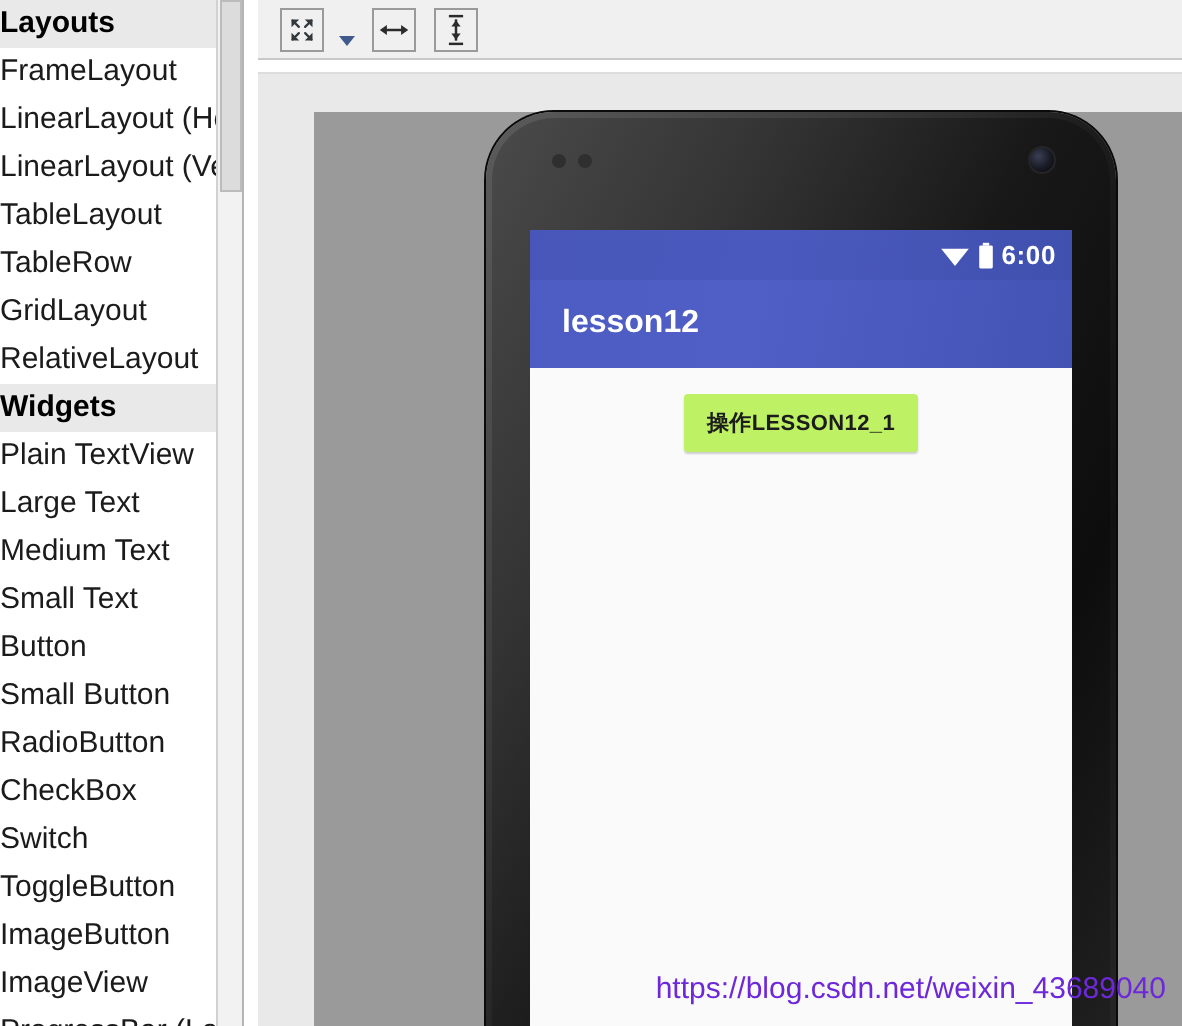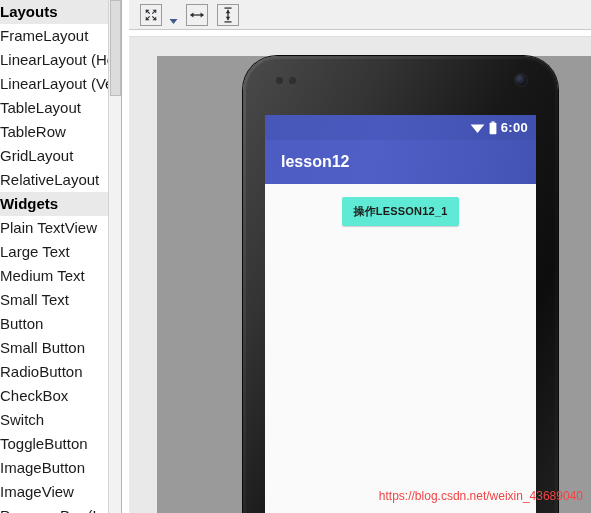--- a/index.html
+++ b/index.html
@@ -189,36 +189,36 @@
   }
   #content-area {
     position: relative;
     background: #fafafa;
     height: 380px;
     padding-top: 13px;
     text-align: center;
   }
   #lesson-button {
     display: inline-block;
-    background: #5eead4;
+    background: #bef264;
     color: #1c1c1c;
     font-size: 11px;
     font-weight: bold;
     padding: 7px 11px 7px 11px;
     border-radius: 2px;
     letter-spacing: 0.2px;
     box-shadow: 0 1px 1px rgba(0,0,0,0.18);
   }
 
   
   #watermark {
     position: absolute;
     right: 8px; bottom: 10px;
-    color: #ef4444;
-    font-size: 12px;
+    color: #6d28d9;
+    font-size: 15px;
     white-space: nowrap;
     pointer-events: none;
     z-index: 40;
   }
 </style>
 </head>
 <body>
 
 <div id="root">
 

